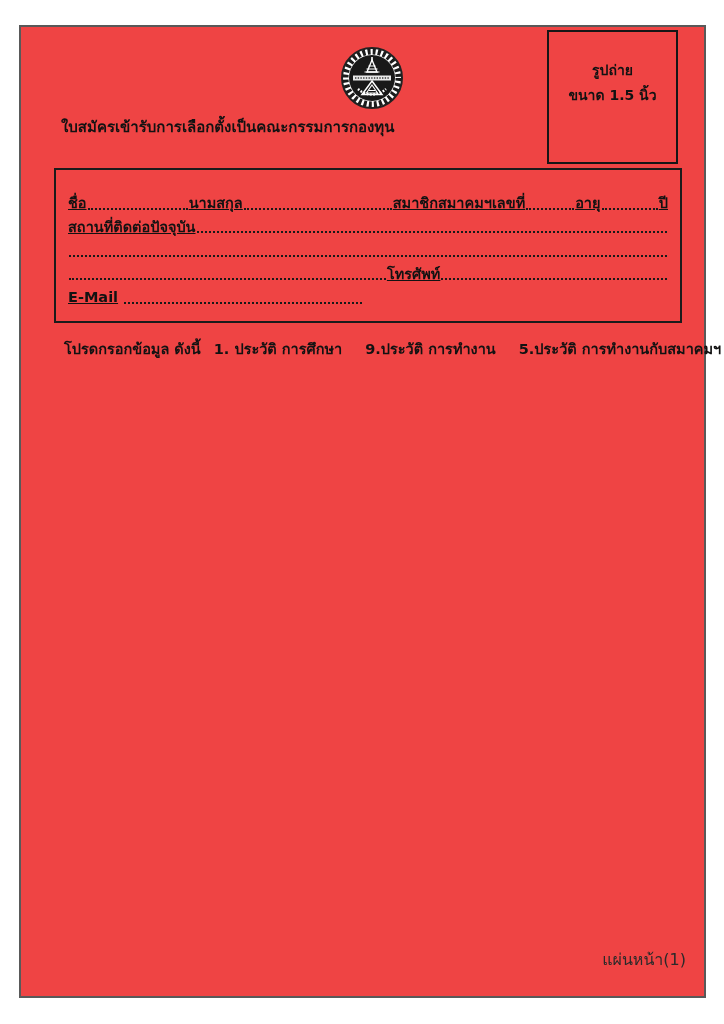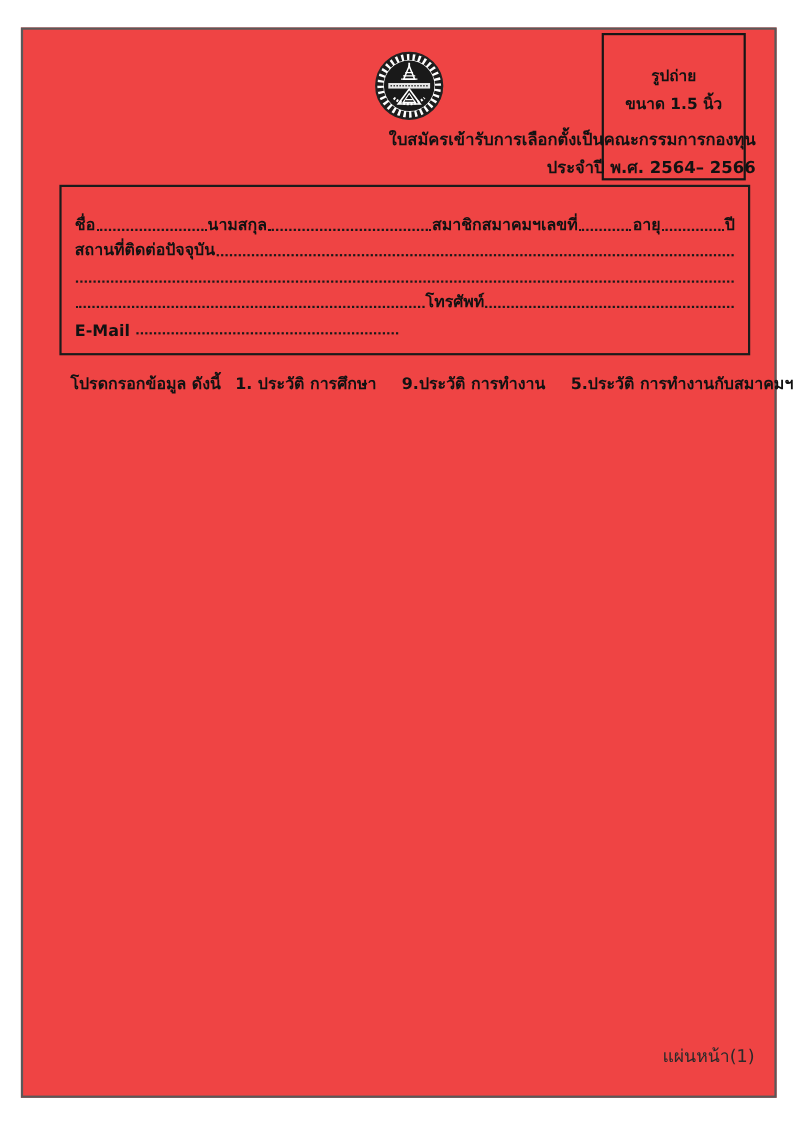--- a/index.html
+++ b/index.html
@@ -33,40 +33,41 @@
     padding-top: 26px;
     font-size: 14px;
     font-weight: 600;
     line-height: 25px;
   }
   
   .title-block {
     position: absolute;
     left: 40px; top: 88px;
     width: 626px;
-    text-align: right;
+    text-align: left;
     font-size: 15px;
     font-weight: 700;
     line-height: 25px;
   }
   
   .form-box {
     position: absolute;
     left: 33px; top: 141px;
     width: 628px; height: 155px;
     border: 2px solid #1b1b1b;
     padding: 21px 12px 0 12px;
     font-size: 14.5px;
     font-weight: 600;
   }
   .fline {
     display: flex;
-    align-items: flex-end;
+    align-items: center;
     height: 23.5px;
     white-space: nowrap;
+    text-decoration: underline;
   }
   .fline .label { flex: 0 0 auto; }
   .dots {
     border-bottom: 2px dotted #191919;
     align-self: flex-end;
     margin: 0 1px 5px 1px;
     height: 1px;
   }
   .grow  { flex-grow: 1; flex-basis: 0; }
   .g96   { flex-grow: 96;  flex-basis: 0; }
@@ -123,21 +124,20 @@
     </svg>
   </div>
 
   <div class="photo-box">
     <div>รูปถ่าย</div>
     <div>ขนาด 1.5 นิ้ว</div>
   </div>
 
   <div class="title-block">
     <div>ใบสมัครเข้ารับการเลือกตั้งเป็นคณะกรรมการกองทุน</div>
-    <div>ประจำปี พ.ศ. 2564– 2566</div>
   </div>
 
   <div class="form-box">
     <div class="fline">
       <span class="label">ชื่อ</span>
       <span class="dots g96"></span>
       <span class="label">นามสกุล</span>
       <span class="dots g142"></span>
       <span class="label">สมาชิกสมาคมฯเลขที่</span>
       <span class="dots g46"></span>

